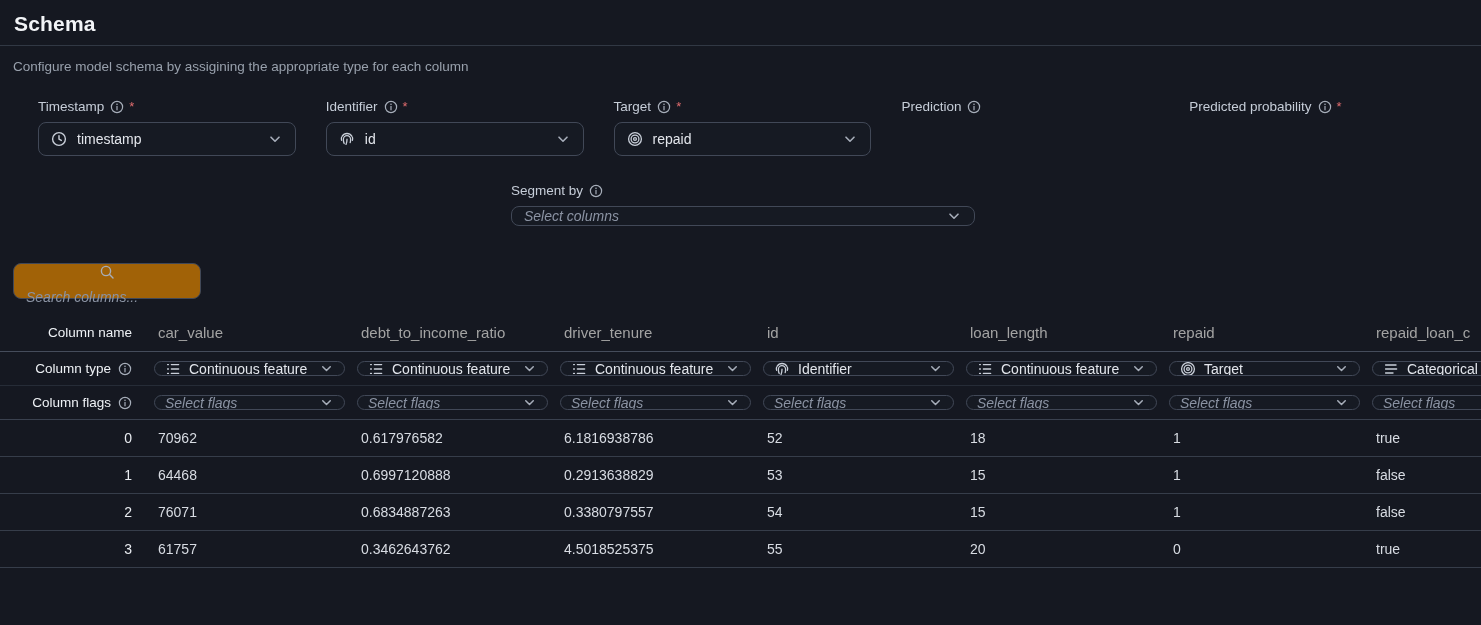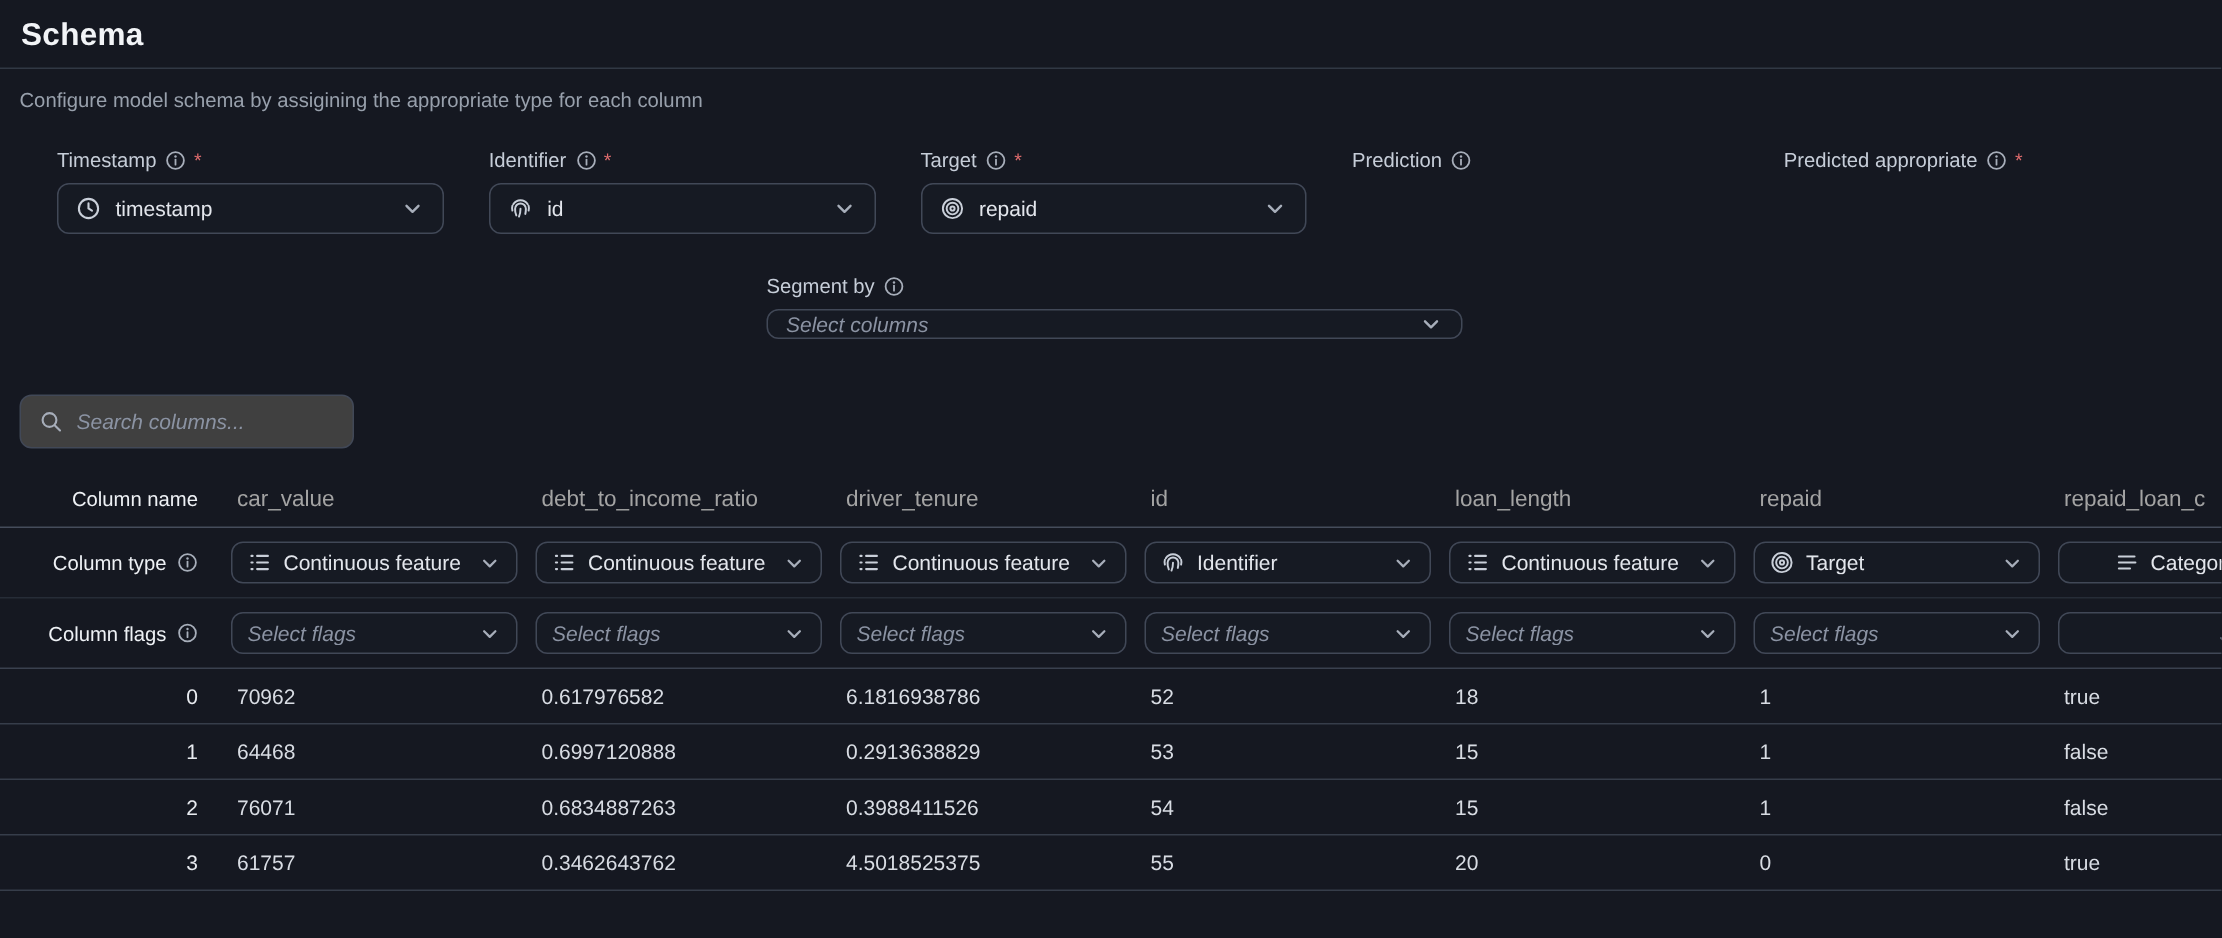--- a/index.html
+++ b/index.html
@@ -25,44 +25,44 @@
     font-size:14px; color:#e3e6ec; background:#161a23; cursor:pointer;
   }
   .select .chev { margin-left:auto; flex:0 0 auto; }
   .placeholder-text { font-style:italic; color:#8b93a3; }
 
   .segment-row { margin:27px 0 0 511px; width:464px; }
   .segment-row .select { height:20px; }
 
   
   .search-box {
-    margin:37px 0 0 13px; width:223px; height:36px;
-    border:1px solid #414857; border-radius:8px; background:#404040;
-    display:flex; align-items:center; gap:9px; padding:0 12px;
+    margin:37px 0 0 13px; width:188px; height:36px;
+    border:1px solid #414857; border-radius:8px; background:#a16207;
+    display:flex; align-items:center; gap:9px; padding:0 12px;flex-direction:column;
   }
   .search-box input {
     border:none; outline:none; background:transparent; width:100%;
     font-size:14px; font-style:italic; color:#e3e6ec;
     font-family:"Liberation Sans","DejaVu Sans",sans-serif;
   }
   .search-box input::placeholder { color:#8b93a3; font-style:italic; }
 
   
   .schema-table { margin-top:15px; width:1569px; }
   .t-row { display:grid; grid-template-columns:146px repeat(7,203px); align-items:center; }
   .t-label { text-align:right; padding-right:14px; font-size:13.5px; font-weight:normal; color:#eef1f5;
              display:flex; justify-content:flex-end; align-items:center; gap:7px; }
   .header-row { height:38px; border-bottom:1px solid #454c5b; }
   .col-name { font-size:15px; color:#a3a3a3; padding-left:12px; white-space:nowrap; overflow:hidden; }
   .header-row .t-label { display:block; }
 
   .type-row  { padding:9px 0; border-bottom:1px solid #262c37; }
   .flags-row { padding:9px 0; border-bottom:1px solid #3a414f; }
   .cell-select-wrap { padding-left:8px; padding-right:4px; }
-  .cell-select { height:28px; border-radius:8px; padding:0 10px; gap:8px; white-space:nowrap; overflow:hidden;justify-content:flex-end; }
+  .cell-select { height:15px; border-radius:8px; padding:0 10px; gap:8px; white-space:nowrap; overflow:hidden; }
   .cell-select span { overflow:hidden; text-overflow:clip; white-space:nowrap; }
 
   .data-row { height:37px; border-bottom:1px solid #363d4a; font-size:14px; color:#d8dce3; }
   .data-row .row-index { text-align:right; padding-right:14px; color:#e8ebf0; font-size:14px; font-weight:normal; display:block; }
   .data-cell { padding-left:12px; white-space:nowrap; overflow:hidden; }
 
   svg { display:block; flex:0 0 auto; }
   .icon-dim  { color:#a7aeba; }
   .icon-main { color:#c9cfd9; }
 </style>
@@ -191,21 +191,21 @@
     <div class="field-label">
       <span>Prediction</span>
       <svg width="14" height="14" viewBox="0 0 14 14" class="icon-dim">
           <use href="#i-info"></use>
         </svg>
     </div>
   </div>
 
   <div class="field">
     <div class="field-label">
-      <span>Predicted appropriate</span>
+      <span>Predicted probability</span>
       <svg width="14" height="14" viewBox="0 0 14 14" class="icon-dim">
           <use href="#i-info"></use>
         </svg>
       <span class="req">*</span>
     </div>
   </div>
 </div>
 
 <div class="segment-row">
   <div class="field-label">
@@ -406,21 +406,21 @@
     <div class="data-cell">0.2913638829</div>
     <div class="data-cell">53</div>
     <div class="data-cell">15</div>
     <div class="data-cell">1</div>
     <div class="data-cell">false</div>
   </div>
   <div class="t-row data-row">
     <span class="t-label row-index">2</span>
     <div class="data-cell">76071</div>
     <div class="data-cell">0.6834887263</div>
-    <div class="data-cell">0.3988411526</div>
+    <div class="data-cell">0.3380797557</div>
     <div class="data-cell">54</div>
     <div class="data-cell">15</div>
     <div class="data-cell">1</div>
     <div class="data-cell">false</div>
   </div>
   <div class="t-row data-row">
     <span class="t-label row-index">3</span>
     <div class="data-cell">61757</div>
     <div class="data-cell">0.3462643762</div>
     <div class="data-cell">4.5018525375</div>

